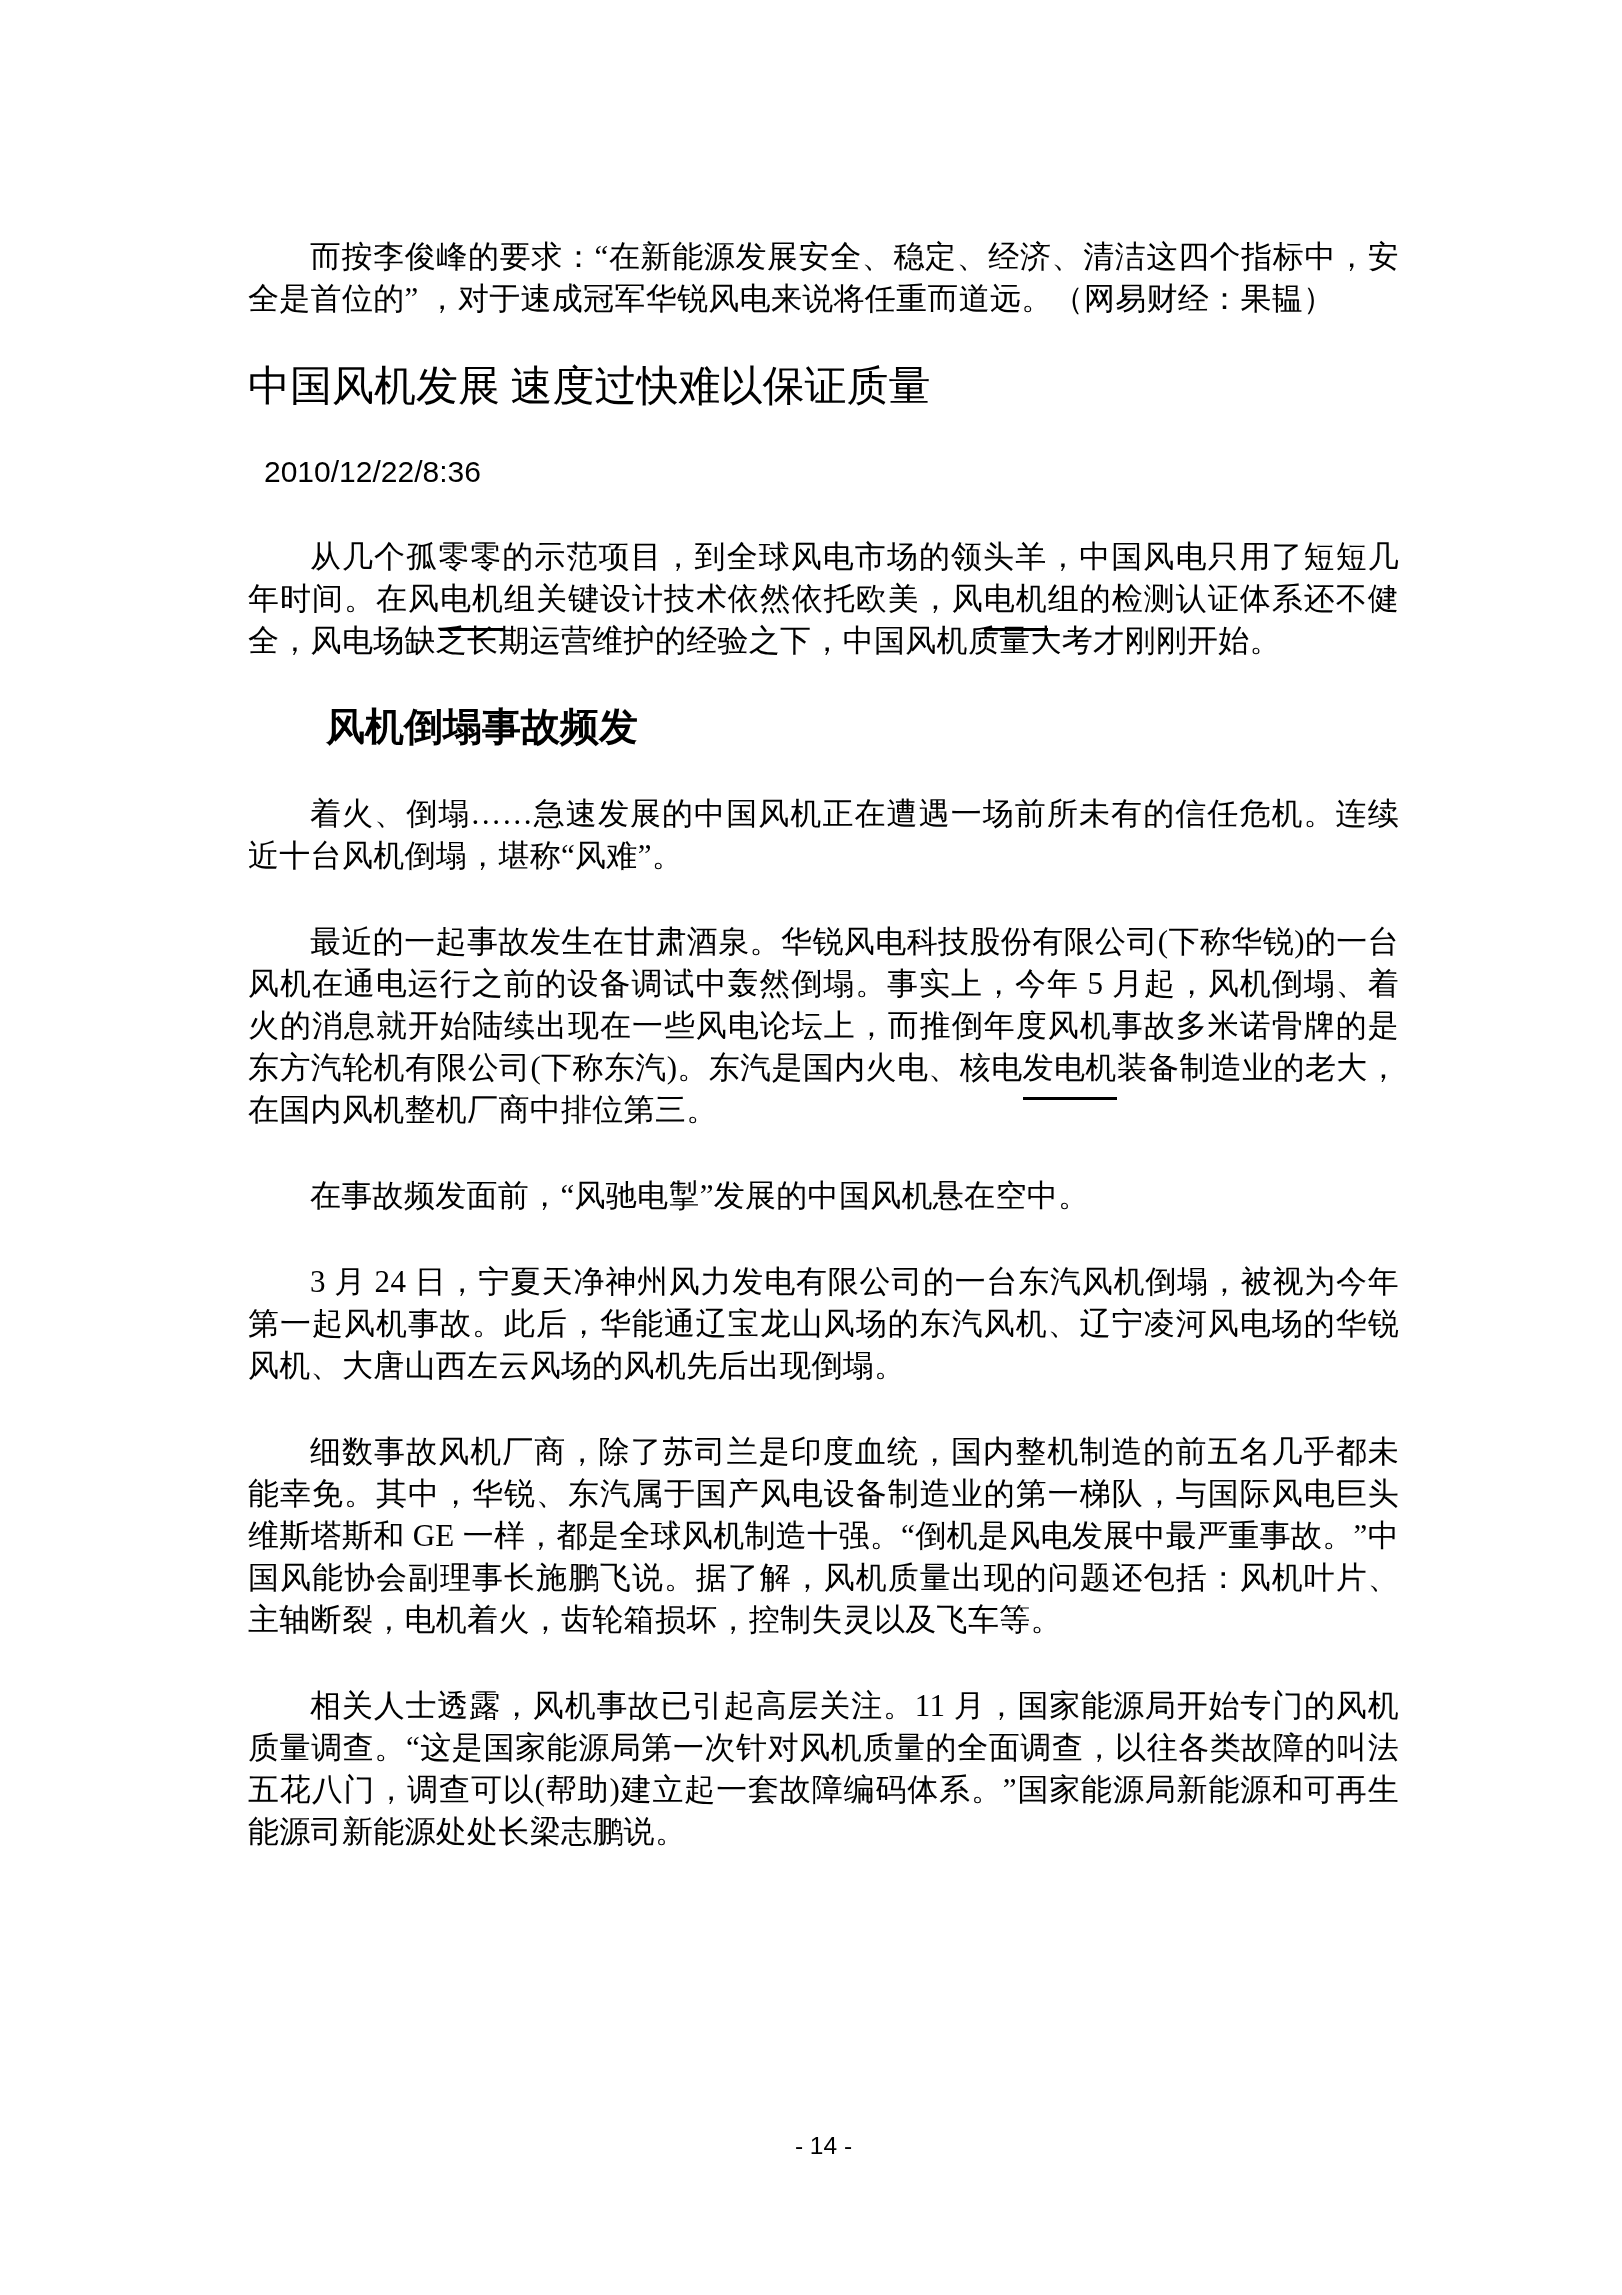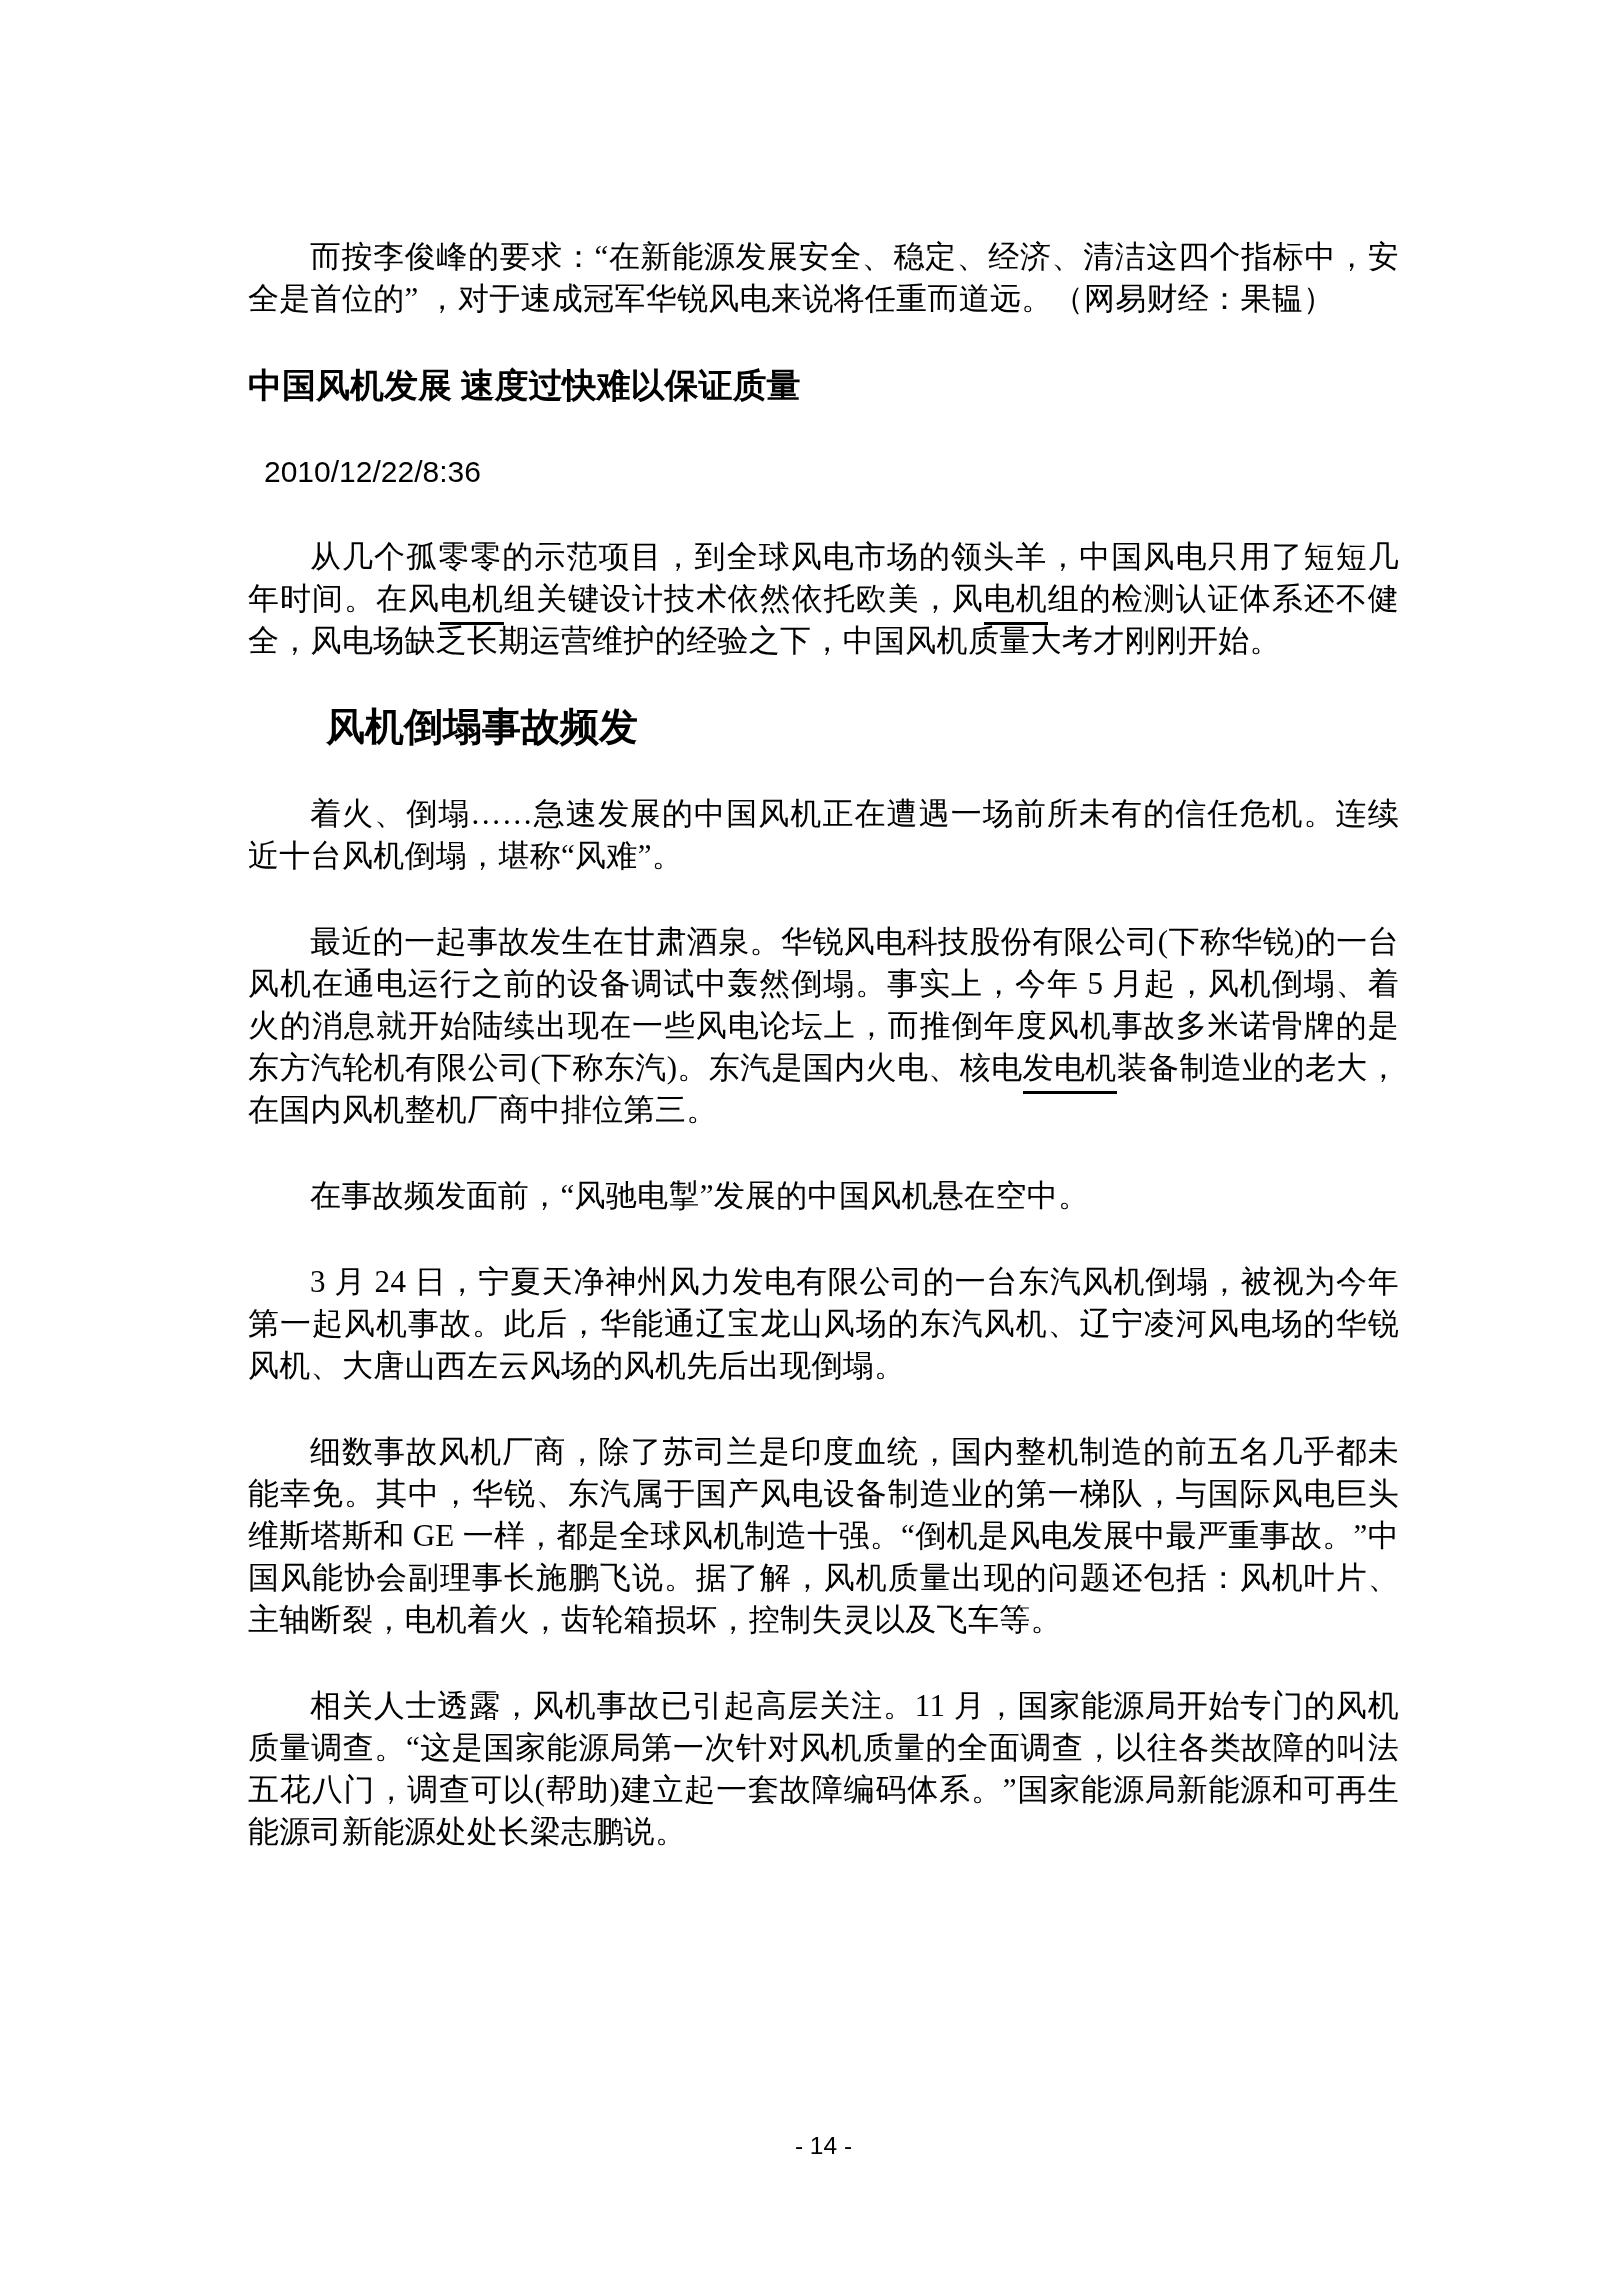--- a/index.html
+++ b/index.html
@@ -22,43 +22,43 @@
   }
   p.body-para {
     font-size: 31px;
     line-height: 42px;
     text-align: justify;
     text-indent: 2em;
     margin: 0 0 44px 0;
     letter-spacing: 0.3px;
   }
   h1.headline {
-    font-size: 34px;
+    font-size: 42px;
     line-height: 44px;
-    font-weight: bold;
+    font-weight: normal;
     text-indent: 0;
     margin: 2.7px 0 45px 0;
   }
   .dateline {
     font-family: "Liberation Sans", "DejaVu Sans", sans-serif;
     font-size: 30px;
     line-height: 38px;
     font-weight: normal;
     margin: 0 0 45px 16px;
   }
   h2.subheadline {
     font-size: 39px;
     line-height: 42px;
     font-weight: bold;
     text-indent: 2em;
     margin: 9.5px 0 45px 0;
   }
   .term-link {
     border-bottom: 3.4px solid #000000;
-    padding-bottom: 6px;
+    padding-bottom: 12px;
   }
   .page-footer {
     position: absolute;
     top: 2131px;
     left: 12px;
     width: 1623px;
     text-align: center;
     font-family: "Liberation Sans", "DejaVu Sans", sans-serif;
     font-size: 24.5px;
     line-height: 30px;

